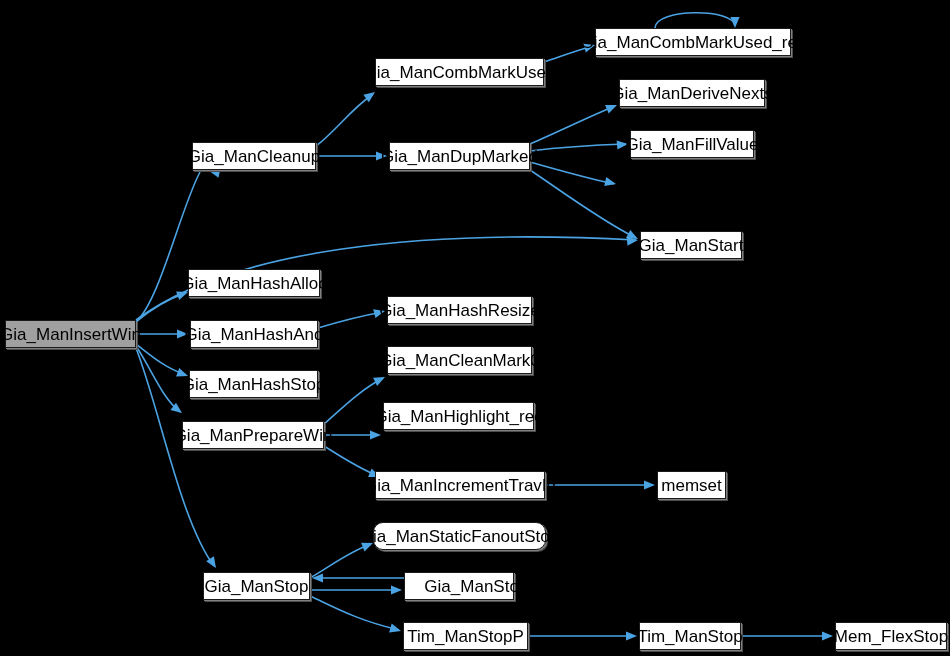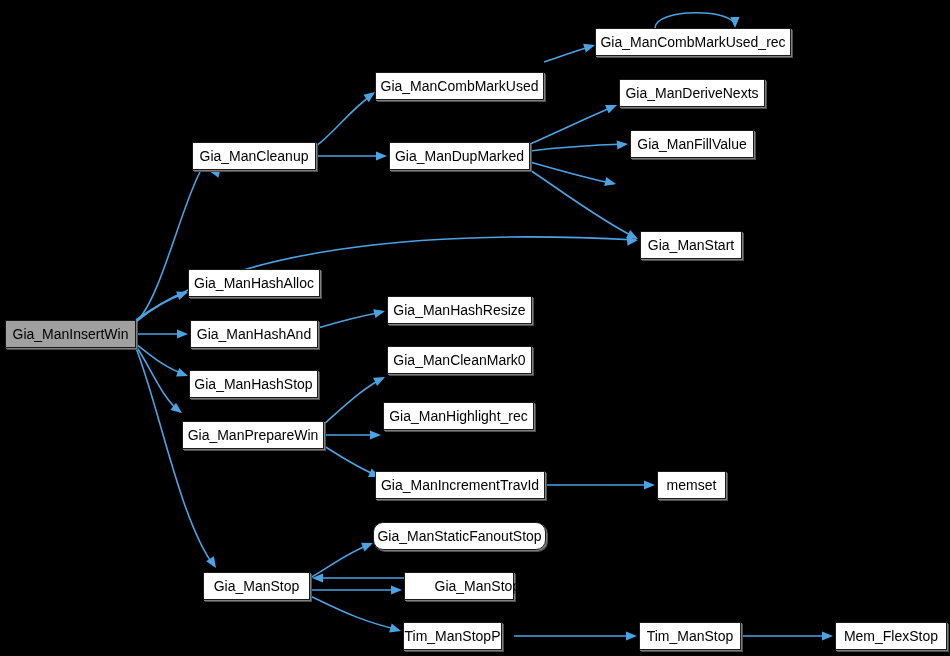--- a/index.html
+++ b/index.html
@@ -26,21 +26,21 @@
   .node {
     position: absolute;
     box-sizing: border-box;
     background: #ffffff;
     border: 1px solid #1a1a1a;
     box-shadow: 1px 1px 0 0 #808080, 2px 2px 0 0 #4d4d4d;
     display: flex;
     align-items: center;
     justify-content: center;
     color: #000000;
-    font-size: 14px;
+    font-size: 17px;
     line-height: 1;
     white-space: nowrap;
     letter-spacing: 0px;
     cursor: default;
   }
   .node.highlight {
     background: #a0a0a0;
   }
 </style>
 </head>
@@ -102,21 +102,21 @@
       <polygon points="0,0 -11,-4.6 -11,4.6" fill="#4ba3e3" transform="translate(637,636) rotate(0)"></polygon>
       <path d="M741,636 L831,636" fill="none" stroke="#4ba3e3" stroke-width="1.6"></path>
       <polygon points="0,0 -11,-4.6 -11,4.6" fill="#4ba3e3" transform="translate(833,636) rotate(0)"></polygon>
     </svg>
 <div class="node highlight" title="Gia_ManInsertWin" style="left: 5px; top: 320px; width: 131px; height: 28px;">
       <span>Gia_ManInsertWin</span>
     </div>
     <div class="node" title="Gia_ManCleanup" style="left: 192px; top: 142px; width: 124px; height: 28px;">
       <span>Gia_ManCleanup</span>
     </div>
-    <div class="node" title="Gia_ManCombMarkUsed" style="left: 375px; top: 72px; width: 169px; height: 28px;">
+    <div class="node" title="Gia_ManCombMarkUsed" style="left: 375px; top: 58px; width: 169px; height: 28px;">
       <span>Gia_ManCombMarkUsed</span>
     </div>
     <div class="node" title="Gia_ManCombMarkUsed_rec" style="left: 595px; top: 28px; width: 196px; height: 28px;">
       <span>Gia_ManCombMarkUsed_rec</span>
     </div>
     <div class="node" title="Gia_ManDupMarked" style="left: 389px; top: 142px; width: 141px; height: 28px;">
       <span>Gia_ManDupMarked</span>
     </div>
     <div class="node" title="Gia_ManDeriveNexts" style="left: 619px; top: 79px; width: 146px; height: 28px; justify-content: center;">
       <span>Gia_ManDeriveNexts</span>
@@ -156,21 +156,21 @@
     </div>
     <div class="node" title="Gia_ManStaticFanoutStop" style="left: 373px; top: 522px; width: 173px; height: 28px; border-radius: 10px;">
       <span>Gia_ManStaticFanoutStop</span>
     </div>
     <div class="node" title="Gia_ManStop" style="left: 203px; top: 572px; width: 107px; height: 28px;">
       <span>Gia_ManStop</span>
     </div>
     <div class="node" title="Gia_ManStopP" style="left: 404px; top: 572px; width: 110px; height: 28px; padding-left: 46px;">
       <span>Gia_ManStopP</span>
     </div>
-    <div class="node" title="Tim_ManStopP" style="left: 403px; top: 622px; width: 99px; height: 28px;">
+    <div class="node" title="Tim_ManStopP" style="left: 403px; top: 622px; width: 125px; height: 28px;">
       <span>Tim_ManStopP</span>
     </div>
     <div class="node" title="Tim_ManStop" style="left: 639px; top: 622px; width: 102px; height: 28px;">
       <span>Tim_ManStop</span>
     </div>
     <div class="node" title="Mem_FlexStop" style="left: 835px; top: 622px; width: 112px; height: 28px;">
       <span>Mem_FlexStop</span>
     </div>
   </div>
 

